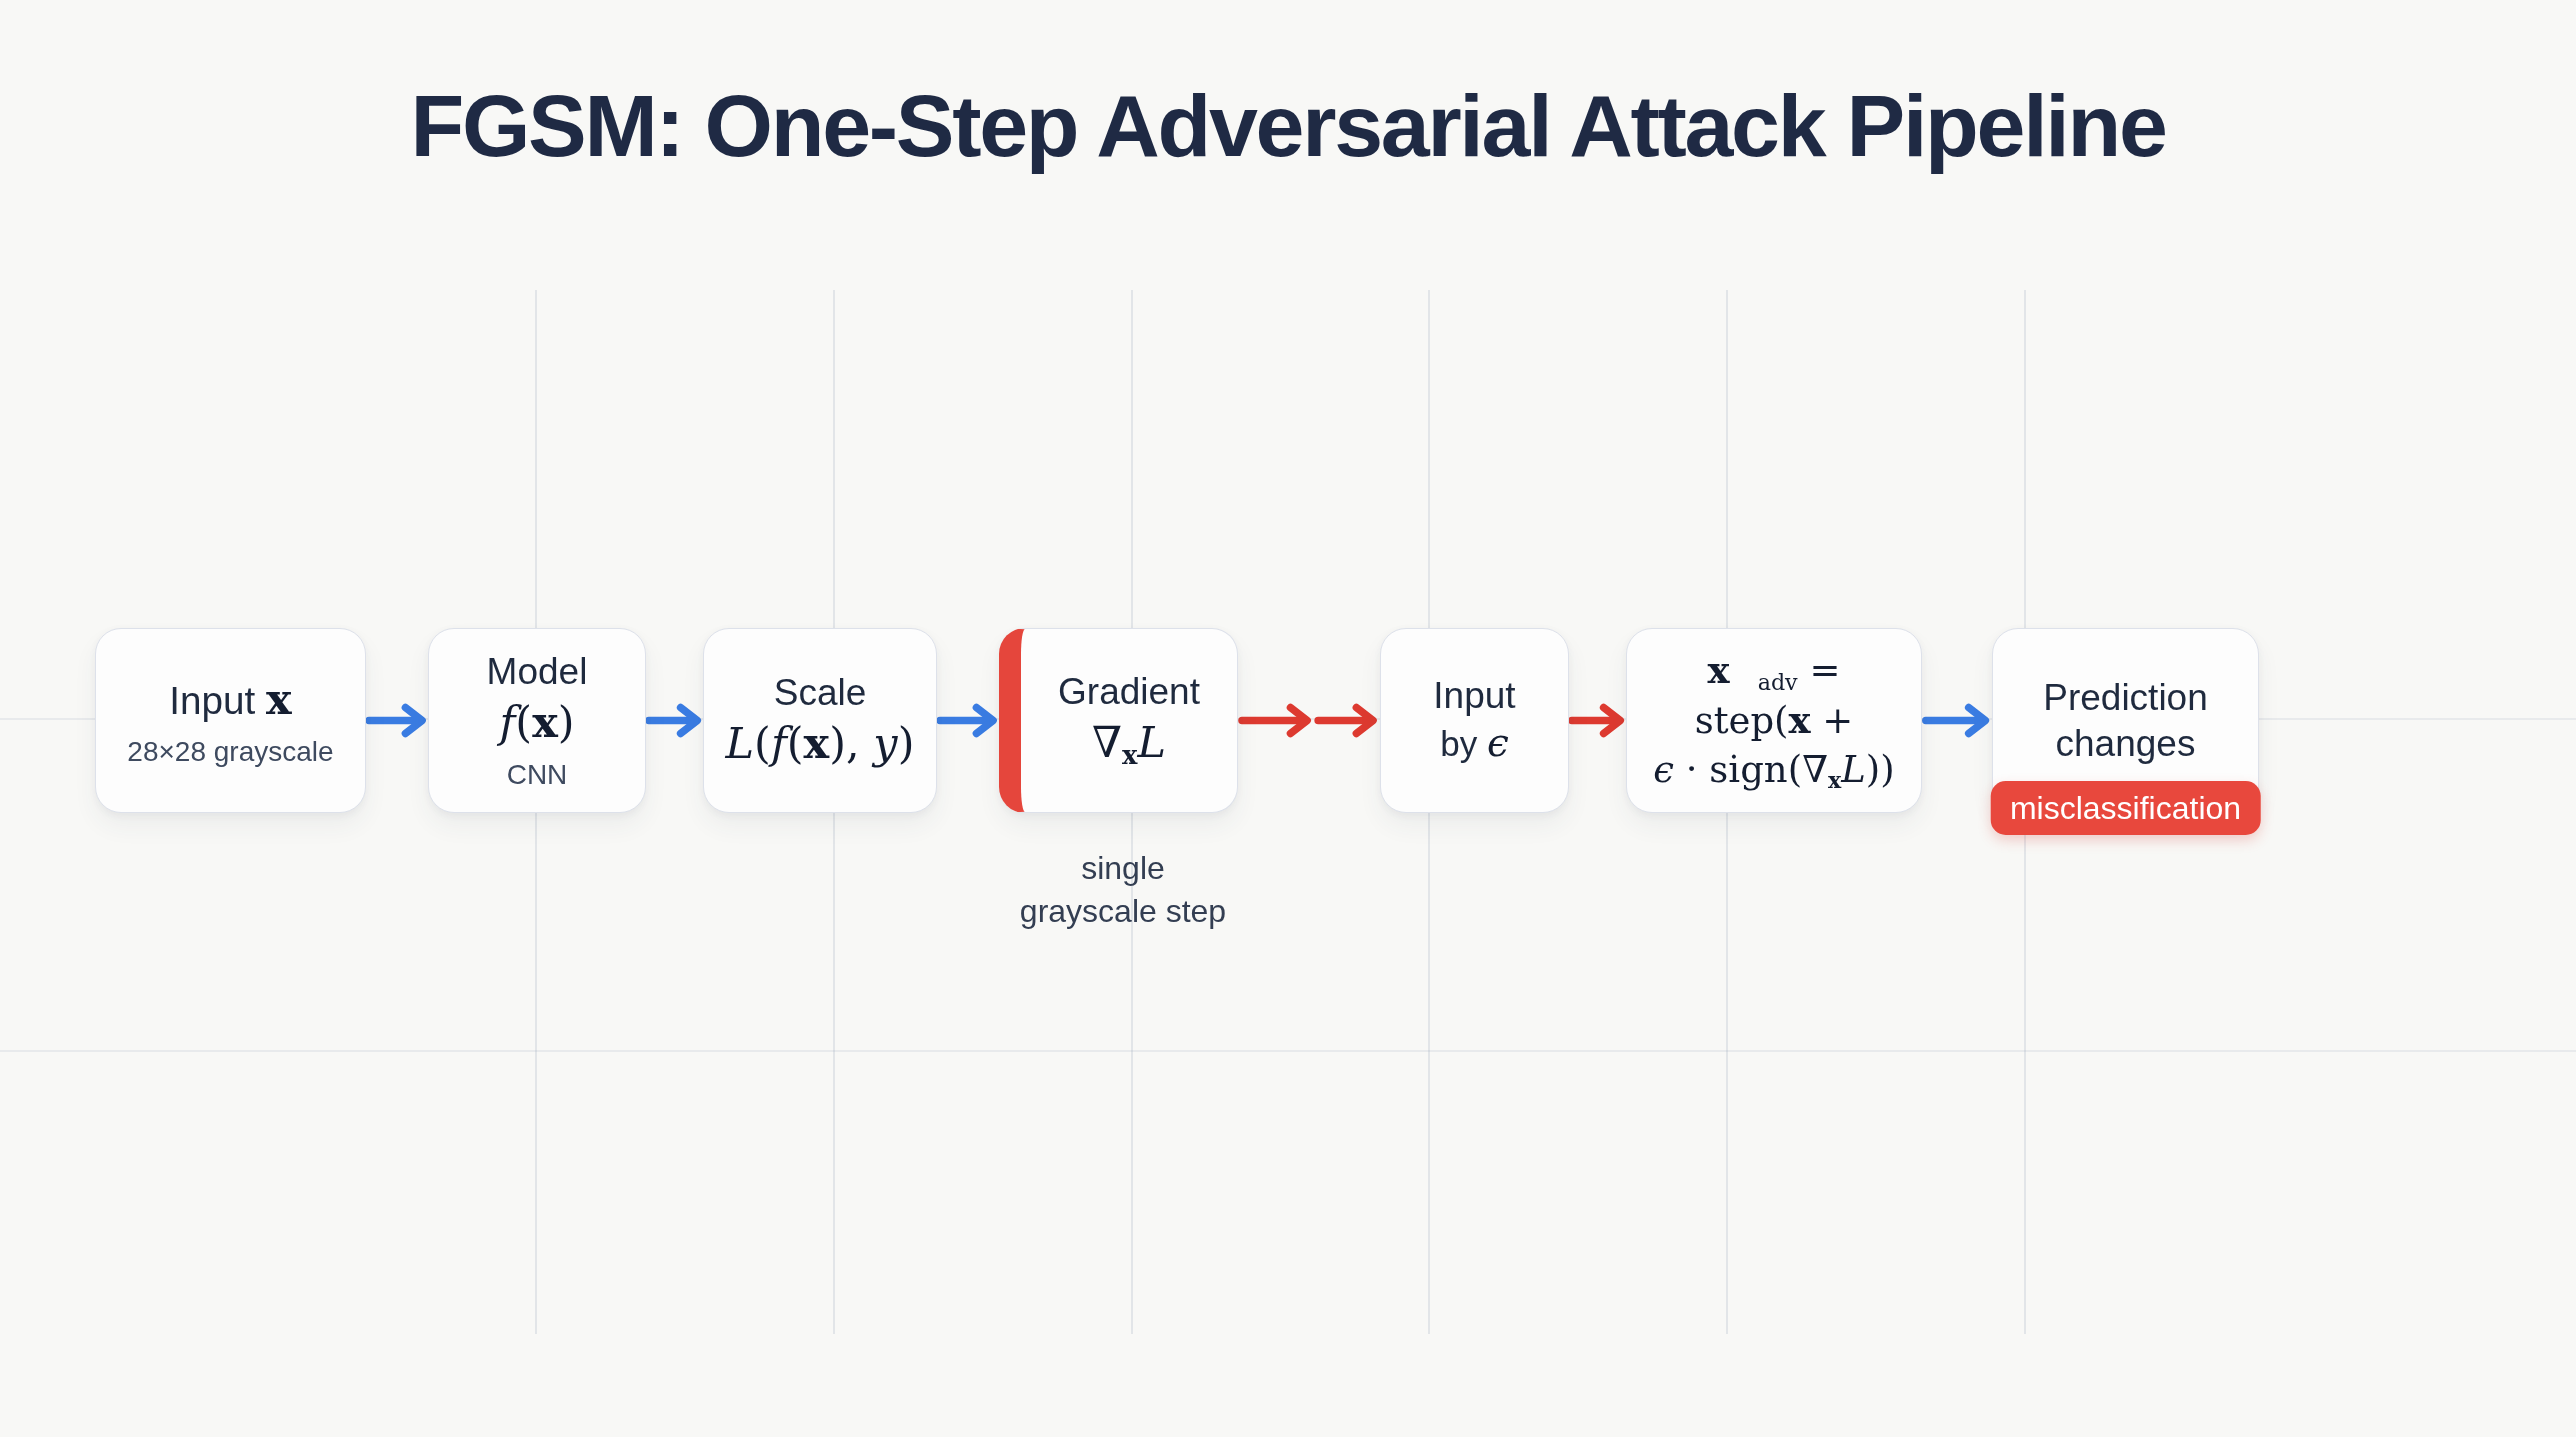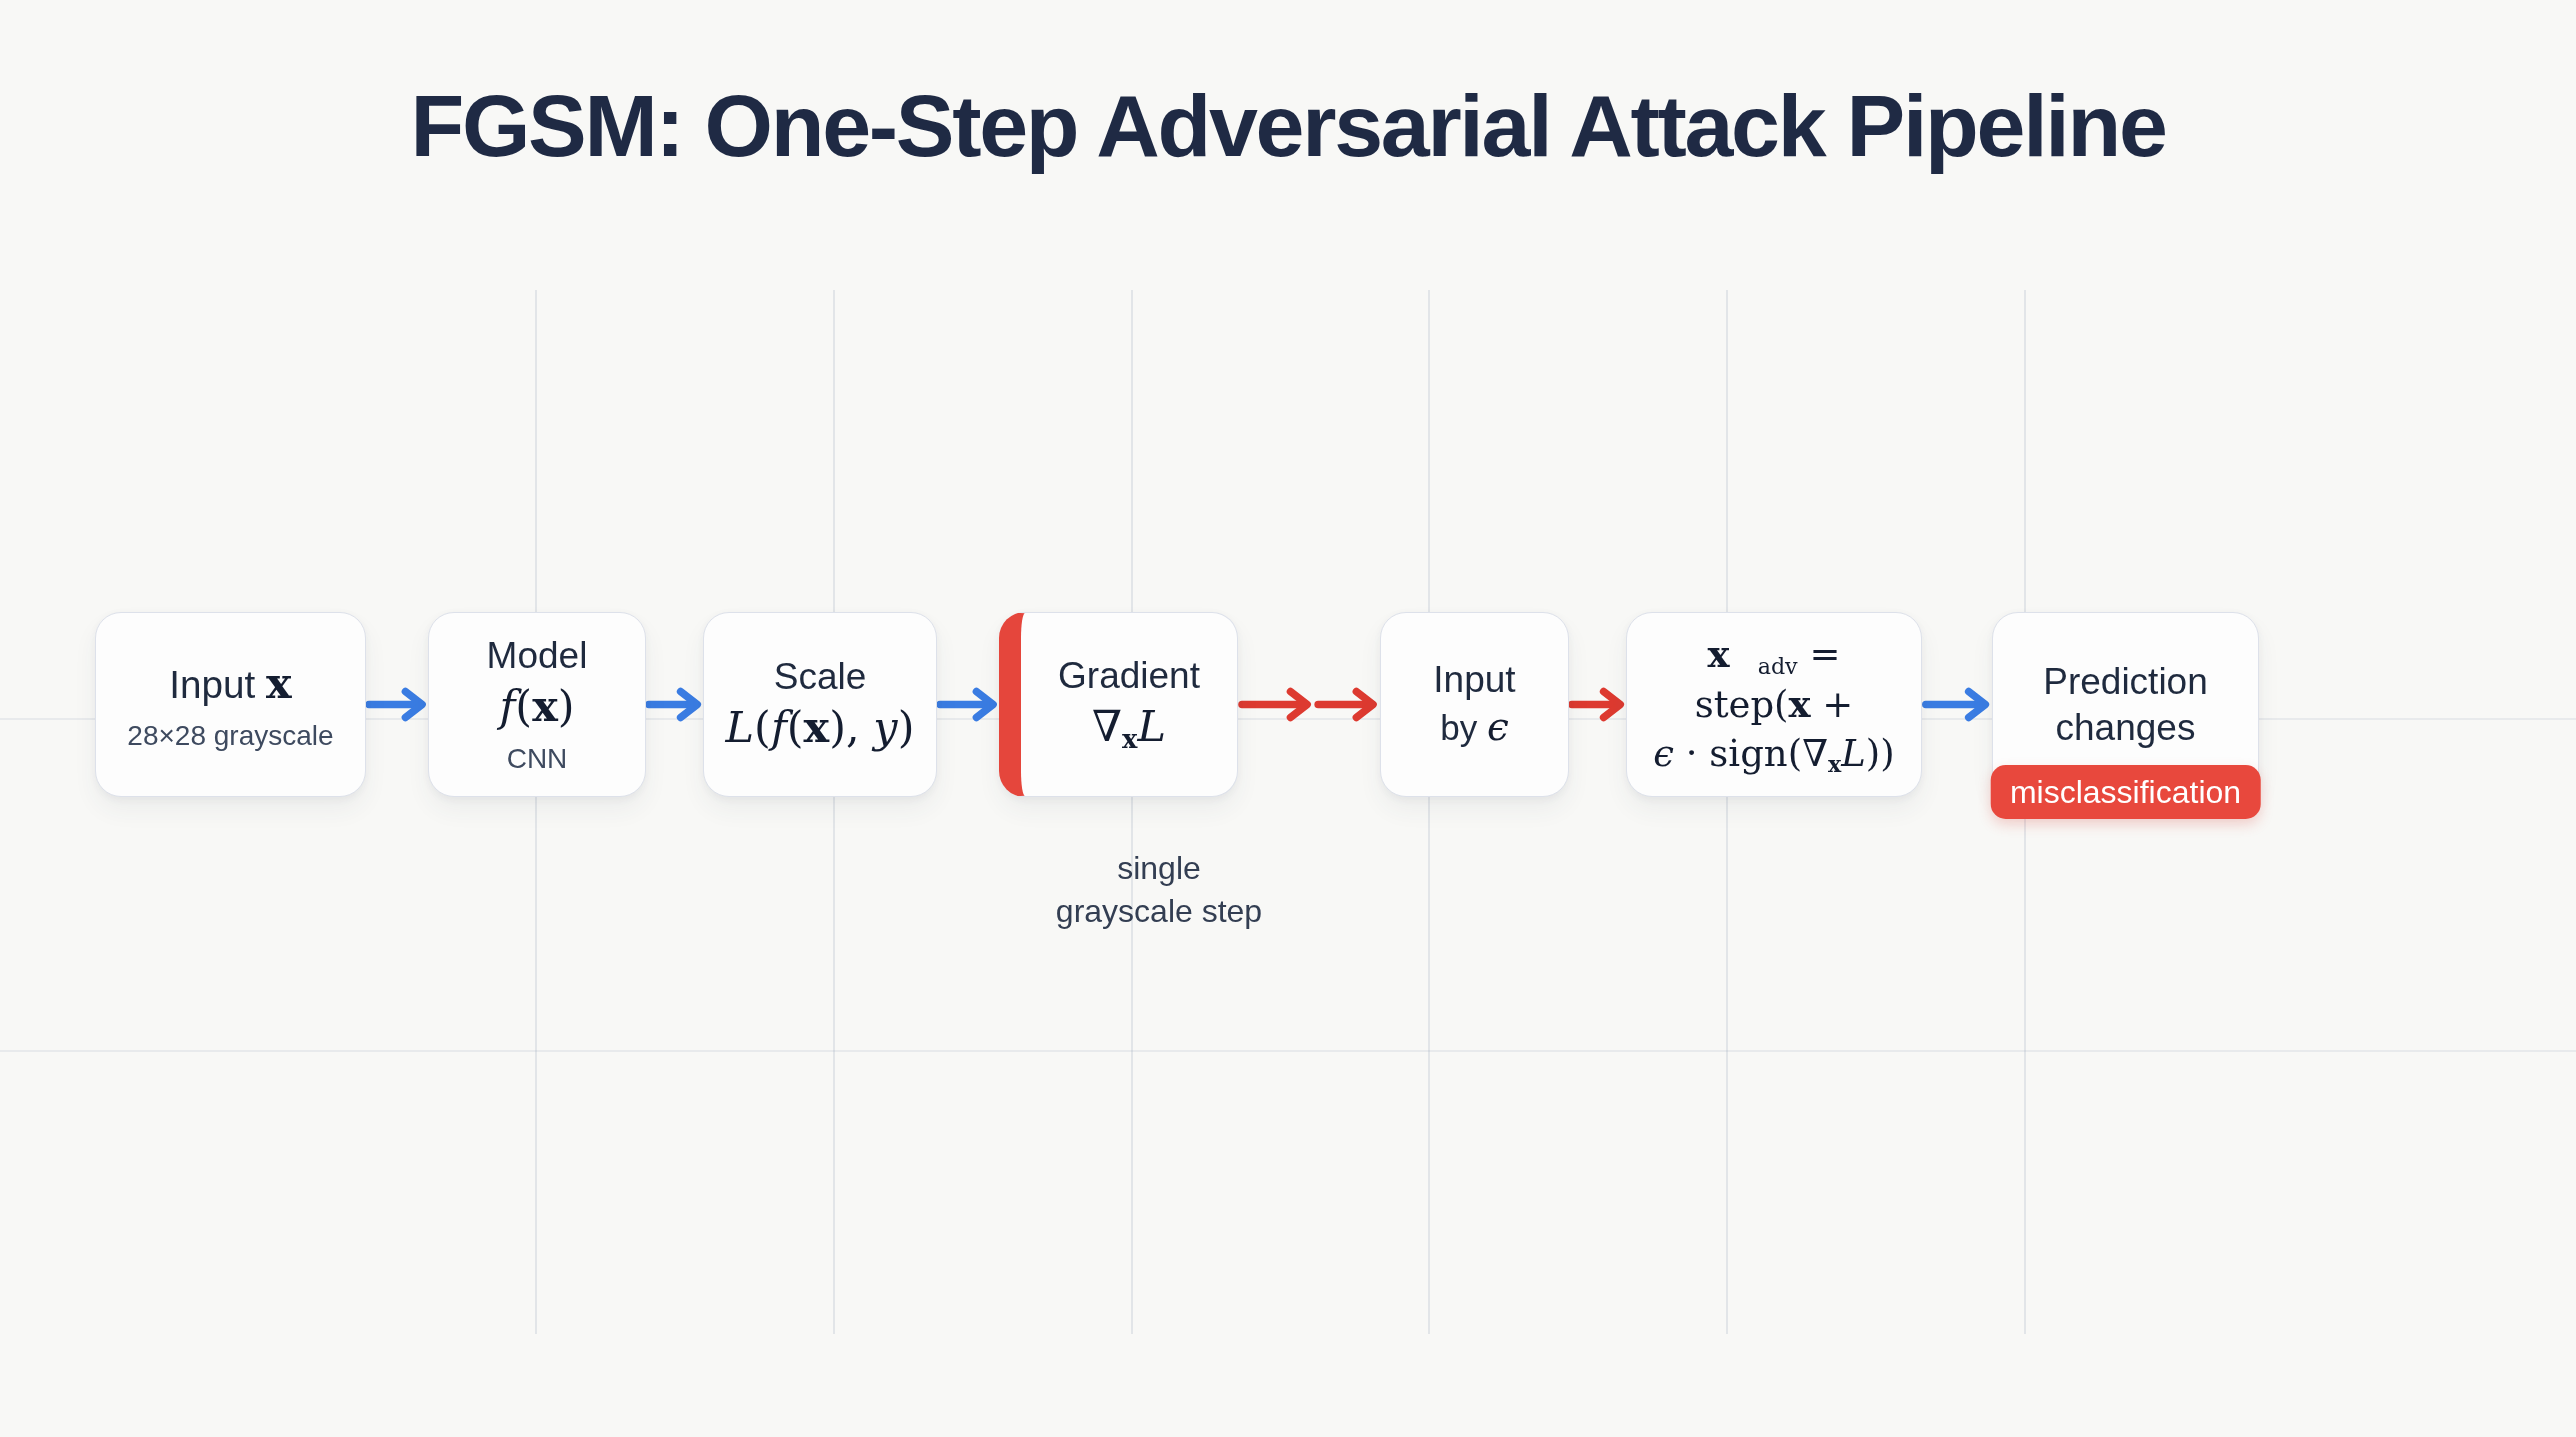--- a/index.html
+++ b/index.html
@@ -16,21 +16,21 @@
   .hline{position:absolute;left:0;width:2576px;height:1.9px;background:rgba(148,163,184,.16);}
 
   .title{
     position:absolute;top:75px;left:0;right:0;
     text-align:center;
     font-weight:bold;font-size:88px;letter-spacing:-2.3px;
     color:#1f2a44;
   }
 
   .row{
-    position:absolute;left:95px;top:612px;height:185px;
+    position:absolute;left:95px;top:628px;height:185px;
     display:flex;align-items:stretch;
   }
   .box{
     position:relative;box-sizing:border-box;flex:none;
     background:#fdfdfd;
     border:1.9px solid #dde1ea;border-radius:26px;
     display:flex;flex-direction:column;align-items:center;justify-content:center;
     box-shadow:0 13px 24px rgba(51,65,85,.06),0 2.8px 7.5px rgba(51,65,85,.05);
     text-align:center;
   }
@@ -55,21 +55,21 @@
 
   .badge{
     position:absolute;bottom:-23.4px;left:50%;transform:translateX(-50%);
     background:#e8483d;color:#ffffff;
     font-size:32px;line-height:1;padding:11.2px 19.7px;border-radius:15px;
     white-space:nowrap;
     box-shadow:0 5.6px 13px rgba(220,60,48,.22);
   }
 
   .caption{
-    position:absolute;top:847px;left:1159px;transform:translateX(-50%);
+    position:absolute;top:847px;left:1123px;transform:translateX(-50%);
     text-align:center;font-size:32px;line-height:1.35;color:#333e52;
     white-space:nowrap;
   }
 </style>
 </head>
 <body>
 
 <div id="canvas">
 
   <div class="vline" style="left:535px"></div>

